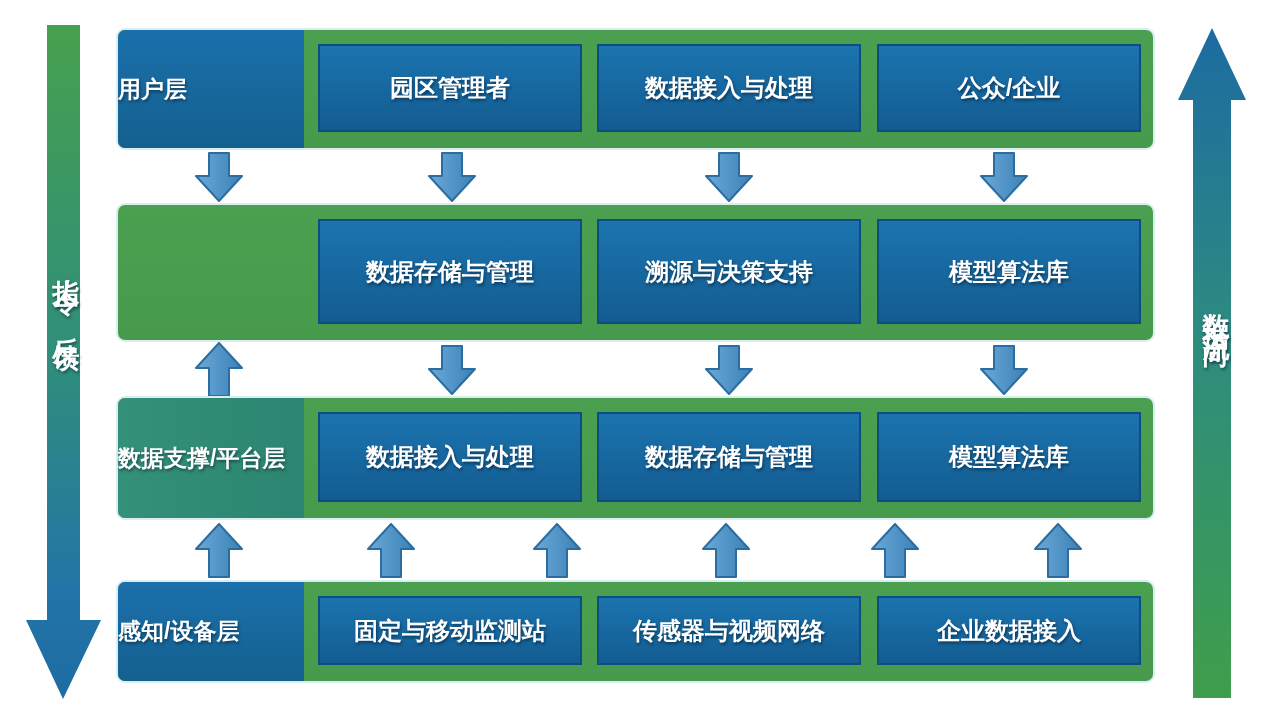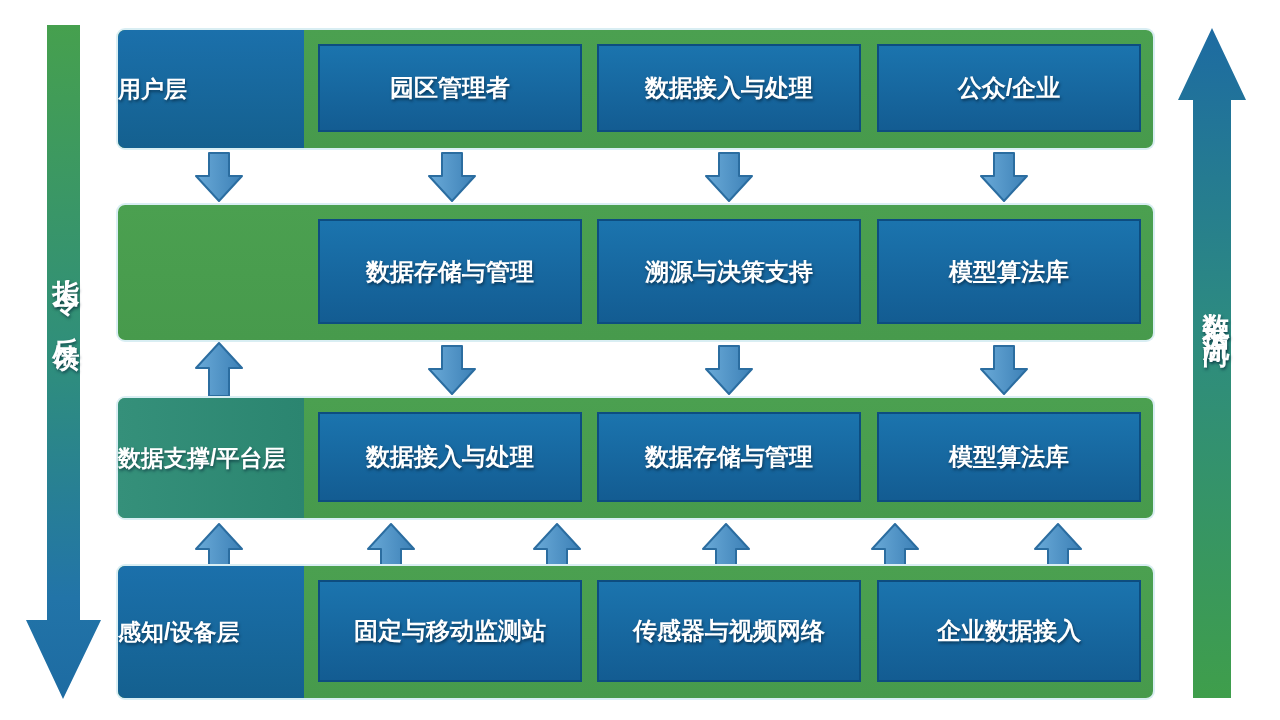--- a/index.html
+++ b/index.html
@@ -159,21 +159,21 @@
   <svg class="sarrow" style="left:702px;top:523px" width="48" height="55" viewBox="0 0 48 55">
       <use href="#up-poly"></use>
     </svg>
   <svg class="sarrow" style="left:871px;top:523px" width="48" height="55" viewBox="0 0 48 55">
       <use href="#up-poly"></use>
     </svg>
   <svg class="sarrow" style="left:1034px;top:523px" width="48" height="55" viewBox="0 0 48 55">
       <use href="#up-poly"></use>
     </svg>
 
-  <div class="row" style="top:566px;height:132px">
+  <div class="row" style="top:582px;height:99px">
     <div class="row-label label-blue">
       <span>感知/设备层</span>
     </div>
     <div class="box c1">
       <span>固定与移动监测站</span>
     </div>
     <div class="box c2">
       <span>传感器与视频网络</span>
     </div>
     <div class="box c3">

